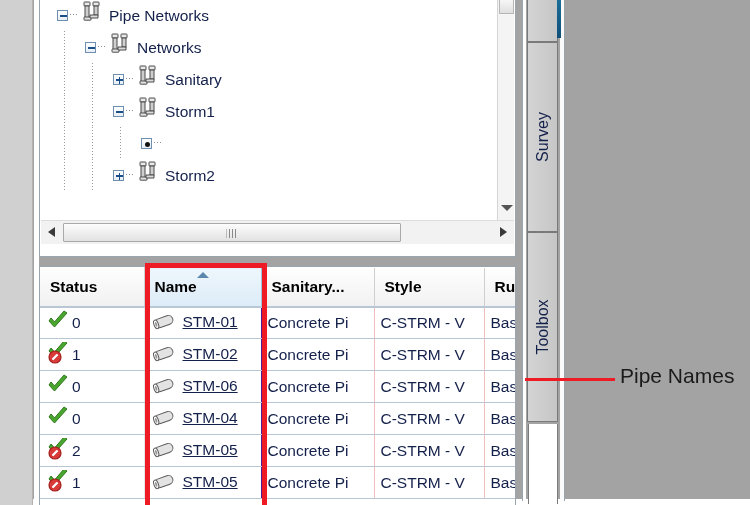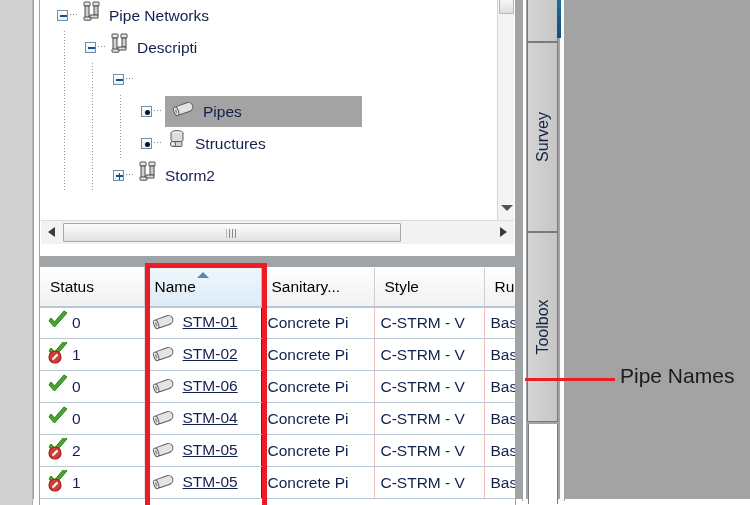--- a/index.html
+++ b/index.html
@@ -131,21 +131,21 @@
   }
 
   
   .table-panel {
     position: absolute; left: 39px; top: 266px; width: 477px; height: 241px;
     background: #ffffff; border: 1px solid #9aa4ad; border-bottom: none;
     overflow: hidden;
   }
   table.grid { border-collapse: collapse; width: 100%; table-layout: fixed; }
   table.grid th {
-    height: 39px; font-weight: normal; font-size: 15.5px; color: #000;
+    height: 39px; font-weight: bold; font-size: 15.5px; color: #000;
     text-align: left; padding: 0 0 0 10px;
     background: linear-gradient(#fefefe,#f1f1f1);
     border-right: 1px solid #cfcfcf;
     border-bottom: 2px solid #b9c6d4;
     position: relative;
     white-space: nowrap; overflow: hidden;
   }
   table.grid th.sorted {
     background: linear-gradient(#eef6fc,#dcecf8);
     border: 1px solid #9ec6e0;
@@ -230,37 +230,42 @@
               </svg></span><span class="label">Pipe Networks</span></span></div>
         <div class="tree-row"><span class="guide" style="left:23px"></span><span style="display:inline-block;width:44px"></span><span class="expander"></span><span class="dots-conn"></span><span class="label-wrap"><span class="ico"><svg width="22" height="20" viewBox="0 0 22 20">
                 <g stroke="#4a4a4a" stroke-width="1" fill="#d8d8d8">
                   <rect x="3" y="1" width="6" height="4" rx="0.6" fill="#e9e9e9"></rect>
                   <rect x="4" y="5" width="4" height="13" fill="#cfcfcf"></rect>
                   <rect x="3" y="16" width="7" height="3.2" rx="0.6" fill="#e4e4e4"></rect>
                   <rect x="12" y="1" width="6" height="4" rx="0.6" fill="#e9e9e9"></rect>
                   <rect x="13" y="5" width="4" height="9" fill="#cfcfcf"></rect>
                   <path d="M13 14 h4 v3 h-8 v-3 z" fill="#dcdcdc"></path>
                 </g>
-              </svg></span><span class="label">Descripti</span></span></div>
-        <div class="tree-row"><span class="guide" style="left:23px"></span><span class="guide" style="left:51px"></span><span style="display:inline-block;width:72px"></span><span class="expander"></span><span class="dots-conn"></span></div>
-        <div class="tree-row selected"><span class="guide" style="left:23px"></span><span class="guide" style="left:51px"></span><span class="guide" style="left:79px"></span><span style="display:inline-block;width:100px"></span><span class="expander dot"></span><span class="dots-conn"></span><span class="label-wrap"><span class="ico"><svg width="26" height="18" viewBox="0 0 26 18">
-                <g transform="rotate(-20 13 9)">
-                  <rect x="3" y="5" width="19" height="9" rx="4.5" fill="#e3e3e3" stroke="#5a5a5a" stroke-width="1"></rect>
-                  <ellipse cx="4.5" cy="9.5" rx="2.2" ry="4.5" fill="#fafafa" stroke="#5a5a5a" stroke-width="1"></ellipse>
-                  <ellipse cx="4.5" cy="9.5" rx="1" ry="2.4" fill="#9a9a9a"></ellipse>
+              </svg></span><span class="label">Networks</span></span></div>
+        <div class="tree-row"><span class="guide" style="left:23px"></span><span class="guide" style="left:51px"></span><span style="display:inline-block;width:72px"></span><span class="expander plus"></span><span class="dots-conn"></span><span class="label-wrap"><span class="ico"><svg width="22" height="20" viewBox="0 0 22 20">
+                <g stroke="#4a4a4a" stroke-width="1" fill="#d8d8d8">
+                  <rect x="3" y="1" width="6" height="4" rx="0.6" fill="#e9e9e9"></rect>
+                  <rect x="4" y="5" width="4" height="13" fill="#cfcfcf"></rect>
+                  <rect x="3" y="16" width="7" height="3.2" rx="0.6" fill="#e4e4e4"></rect>
+                  <rect x="12" y="1" width="6" height="4" rx="0.6" fill="#e9e9e9"></rect>
+                  <rect x="13" y="5" width="4" height="9" fill="#cfcfcf"></rect>
+                  <path d="M13 14 h4 v3 h-8 v-3 z" fill="#dcdcdc"></path>
                 </g>
-              </svg></span><span class="label">Pipes</span></span></div>
-        <div class="tree-row"><span class="guide" style="left:23px"></span><span class="guide" style="left:51px"></span><span class="guide" style="left:79px"></span><span style="display:inline-block;width:100px"></span><span class="expander dot"></span><span class="dots-conn"></span><span class="label-wrap"><span class="ico"><svg width="24" height="20" viewBox="0 0 24 20">
-                <g stroke="#5a5a5a" stroke-width="1" fill="#e0e0e0">
-                  <ellipse cx="12" cy="4" rx="6" ry="2.4" fill="#f0f0f0"></ellipse>
-                  <path d="M6 4 v7 a6 2.4 0 0 0 12 0 V4" fill="#dcdcdc"></path>
-                  <rect x="8" y="12.5" width="9" height="5" rx="1" fill="#d2d2d2"></rect>
-                  <ellipse cx="8" cy="15" rx="2.6" ry="2.6" fill="#eaeaea"></ellipse>
+              </svg></span><span class="label">Sanitary</span></span></div>
+        <div class="tree-row"><span class="guide" style="left:23px"></span><span class="guide" style="left:51px"></span><span style="display:inline-block;width:72px"></span><span class="expander"></span><span class="dots-conn"></span><span class="label-wrap"><span class="ico"><svg width="22" height="20" viewBox="0 0 22 20">
+                <g stroke="#4a4a4a" stroke-width="1" fill="#d8d8d8">
+                  <rect x="3" y="1" width="6" height="4" rx="0.6" fill="#e9e9e9"></rect>
+                  <rect x="4" y="5" width="4" height="13" fill="#cfcfcf"></rect>
+                  <rect x="3" y="16" width="7" height="3.2" rx="0.6" fill="#e4e4e4"></rect>
+                  <rect x="12" y="1" width="6" height="4" rx="0.6" fill="#e9e9e9"></rect>
+                  <rect x="13" y="5" width="4" height="9" fill="#cfcfcf"></rect>
+                  <path d="M13 14 h4 v3 h-8 v-3 z" fill="#dcdcdc"></path>
                 </g>
-              </svg></span><span class="label">Structures</span></span></div>
+              </svg></span><span class="label">Storm1</span></span></div>
+        <div class="tree-row selected"><span class="guide" style="left:23px"></span><span class="guide" style="left:51px"></span><span class="guide" style="left:79px"></span><span style="display:inline-block;width:100px"></span><span class="expander dot"></span><span class="dots-conn"></span></div>
         <div class="tree-row"><span class="guide" style="left:23px"></span><span class="guide" style="left:51px"></span><span style="display:inline-block;width:72px"></span><span class="expander plus"></span><span class="dots-conn"></span><span class="label-wrap"><span class="ico"><svg width="22" height="20" viewBox="0 0 22 20">
                 <g stroke="#4a4a4a" stroke-width="1" fill="#d8d8d8">
                   <rect x="3" y="1" width="6" height="4" rx="0.6" fill="#e9e9e9"></rect>
                   <rect x="4" y="5" width="4" height="13" fill="#cfcfcf"></rect>
                   <rect x="3" y="16" width="7" height="3.2" rx="0.6" fill="#e4e4e4"></rect>
                   <rect x="12" y="1" width="6" height="4" rx="0.6" fill="#e9e9e9"></rect>
                   <rect x="13" y="5" width="4" height="9" fill="#cfcfcf"></rect>
                   <path d="M13 14 h4 v3 h-8 v-3 z" fill="#dcdcdc"></path>
                 </g>
               </svg></span><span class="label">Storm2</span></span></div>

